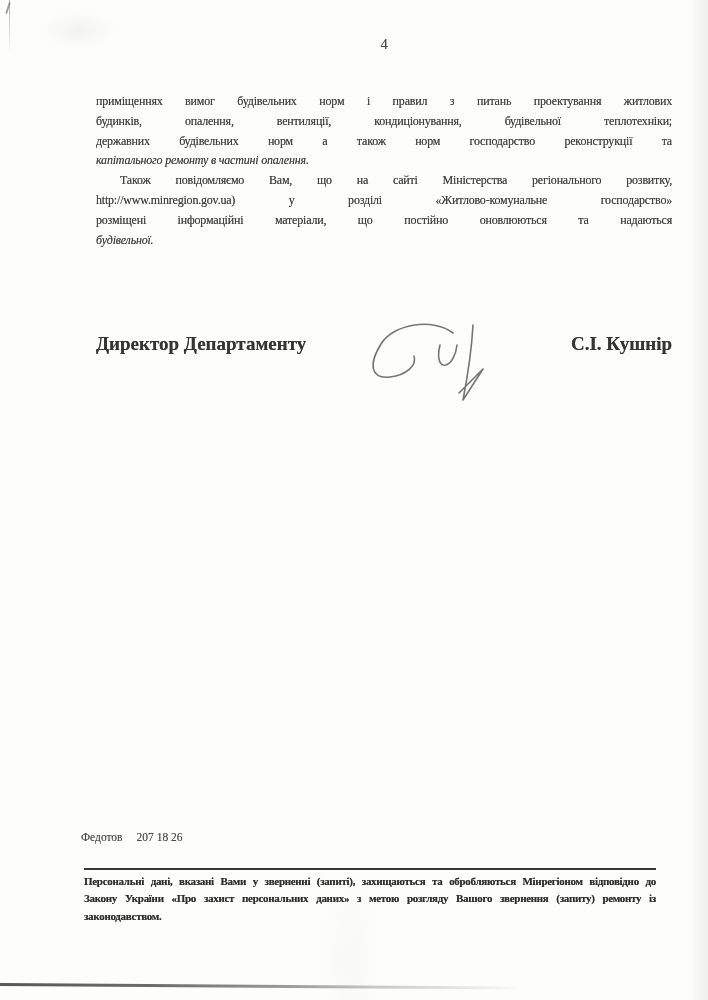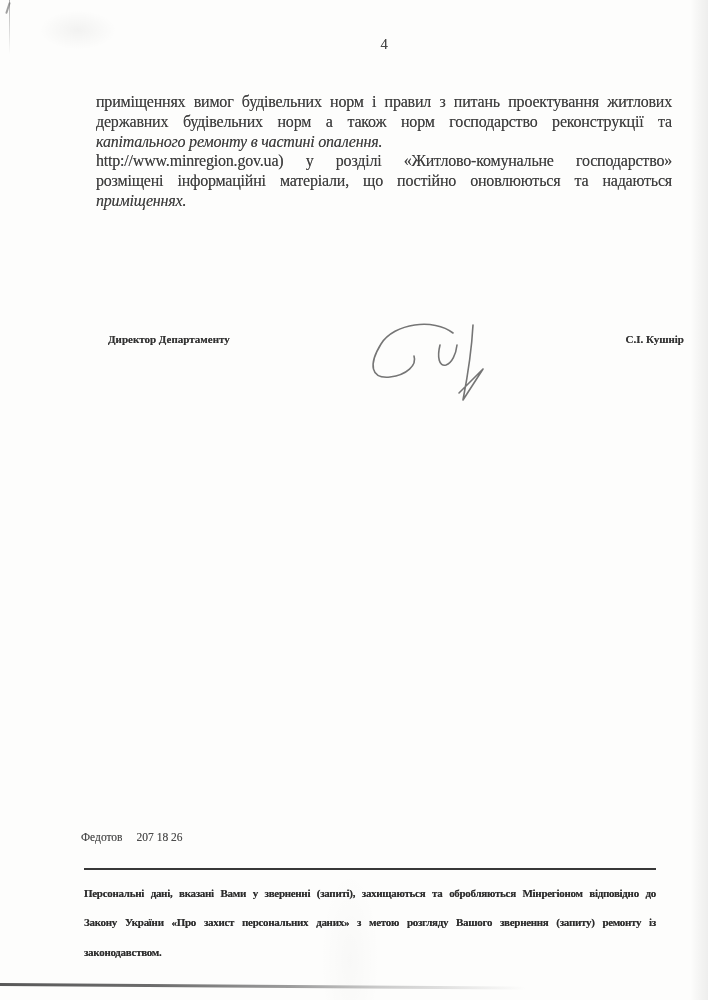--- a/index.html
+++ b/index.html
@@ -35,35 +35,35 @@
   }
   
   .pageno{
     position:absolute;left:96px;width:576px;top:36px;
     text-align:center;font-size:14.5px;color:#474747;
     text-shadow:0 0 .5px rgba(70,70,70,.7);
   }
   
   .content{
     position:absolute;left:96px;width:576px;top:92px;
-    font-size:16px;line-height:19.8px;letter-spacing:-0.2px;
+    font-size:12px;line-height:19.8px;letter-spacing:-0.2px;
     color:#3e3e3e;
     text-shadow:0 0 .6px rgba(62,62,62,.65);
   }
   .tline{
     text-align:justify;text-align-last:justify;
     white-space:normal;
   }
   .tline.last{text-align-last:left;font-style:italic;}
   .tline.indent{padding-left:24px;}
   
   .sigrow{
-    position:absolute;left:108px;width:576px;top:333px;
+    position:absolute;left:96px;width:576px;top:333px;
     display:flex;justify-content:space-between;align-items:center;
-    font-size:11px;font-weight:bold;color:#343434;
+    font-size:19px;font-weight:bold;color:#343434;
     text-shadow:0 0 .5px rgba(52,52,52,.7);
   }
   .sig-svg{
     position:absolute;left:356px;top:312px;width:130px;height:100px;
   }
   
   .executor{
     position:absolute;left:81px;top:831px;
     font-size:11.5px;color:#4d4d4d;
     text-shadow:0 0 .5px rgba(80,80,80,.6);
@@ -71,45 +71,47 @@
   .executor .phone{margin-left:14px;}
   
   .footer{
     position:absolute;left:84px;width:572px;top:868px;
     border-top:2px solid #383838;
     padding-top:3px;
     font-size:11px;font-weight:bold;line-height:17.4px;letter-spacing:-0.3px;
     color:#2e2e2e;
     text-shadow:0 0 .4px rgba(46,46,46,.7);
   }
-  .fline{text-align:justify;text-align-last:justify;margin-top:12px;}
+  .fline{text-align:justify;text-align-last:justify;}
   .fline.last{text-align-last:left;}
 </style>
 </head>
 <body>
 
 <div class="page">
 
   <div class="right-band"></div>
   <div class="corner-line"></div>
   <div class="corner-tick"></div>
   <div class="bottom-edge"></div>
 
   <div class="pageno">4</div>
 
   <div class="content">
     <div>
       <div class="tline">приміщеннях вимог будівельних норм і правил з питань проектування житлових</div>
+      <div class="tline">будинків, опалення, вентиляції, кондиціонування, будівельної теплотехніки;</div>
       <div class="tline">державних будівельних норм а також норм господарство реконструкції та</div>
       <div class="tline last">капітального ремонту в частині опалення.</div>
     </div>
     <div>
+      <div class="tline indent">Також повідомляємо Вам, що на сайті Міністерства регіонального розвитку,</div>
       <div class="tline">http://www.minregion.gov.ua) у розділі «Житлово-комунальне господарство»</div>
       <div class="tline">розміщені інформаційні матеріали, що постійно оновлюються та надаються</div>
-      <div class="tline last">приміщеннях.</div>
+      <div class="tline last">будівельної.</div>
     </div>
   </div>
 
   <div class="sigrow">
     <span>Директор Департаменту</span>
     <span>С.І. Кушнір</span>
   </div>
 
   <svg class="sig-svg" viewBox="0 0 130 100">
     <g fill="none" stroke="#757575" stroke-width="1.6" stroke-linecap="round" stroke-linejoin="round">

